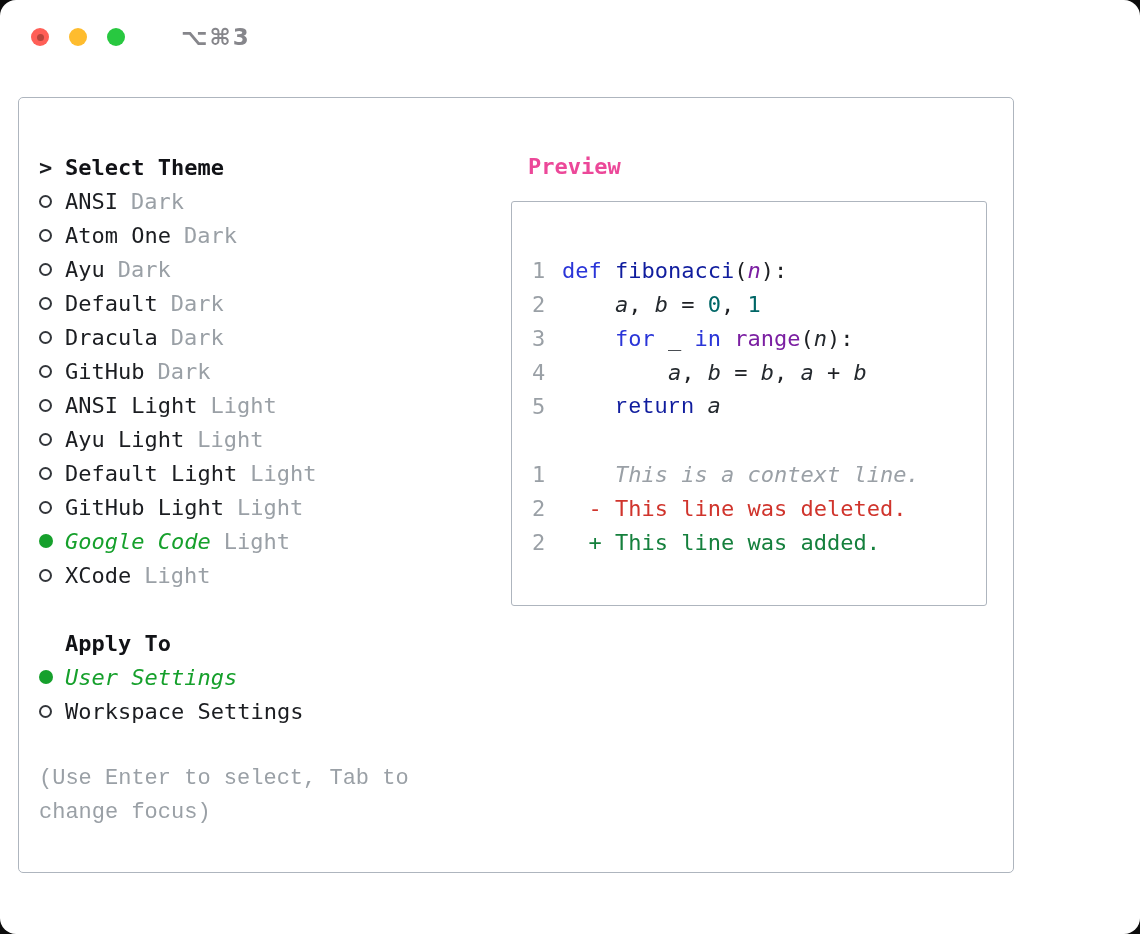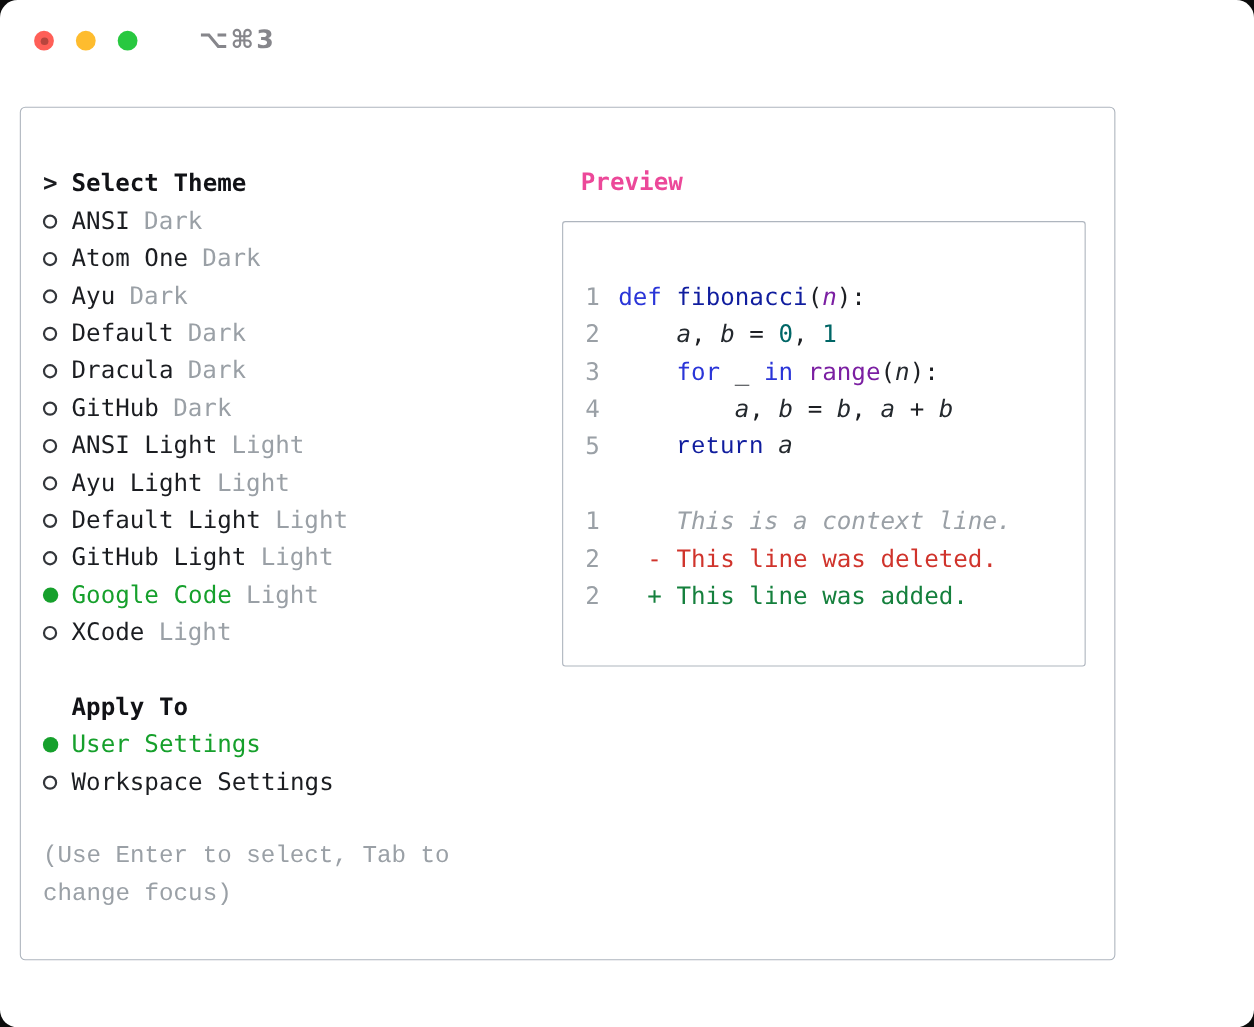--- a/index.html
+++ b/index.html
@@ -56,21 +56,21 @@
   .title-text { font-weight: bold; color: #111216; }
   .dot {
     width: 13px; height: 13px; border-radius: 50%;
     border: 2px solid #33363b;
   }
   .dot-selected {
     width: 14px; height: 14px; border-radius: 50%;
     background: #16a02c;
   }
   .name { white-space: pre; }
-  .green-text { color: #16a02c; }
+  .green-text { color: #16a02c; font-style: italic; }
   .variant { color: #9aa0a6; margin-left: 13px; }
   .spacer { height: 34px; }
   .help {
     color: #9aa0a6; line-height: 34px; width: 415px; white-space: normal; font-family: Liberation Mono, monospace;
   }
   
   .preview-title {
     position: absolute; left: 482px; top: 52px; height: 34px;
     line-height: 34px; font-weight: bold; font-size: 22px; color: #ec4899; margin-left: 27px;
   }

